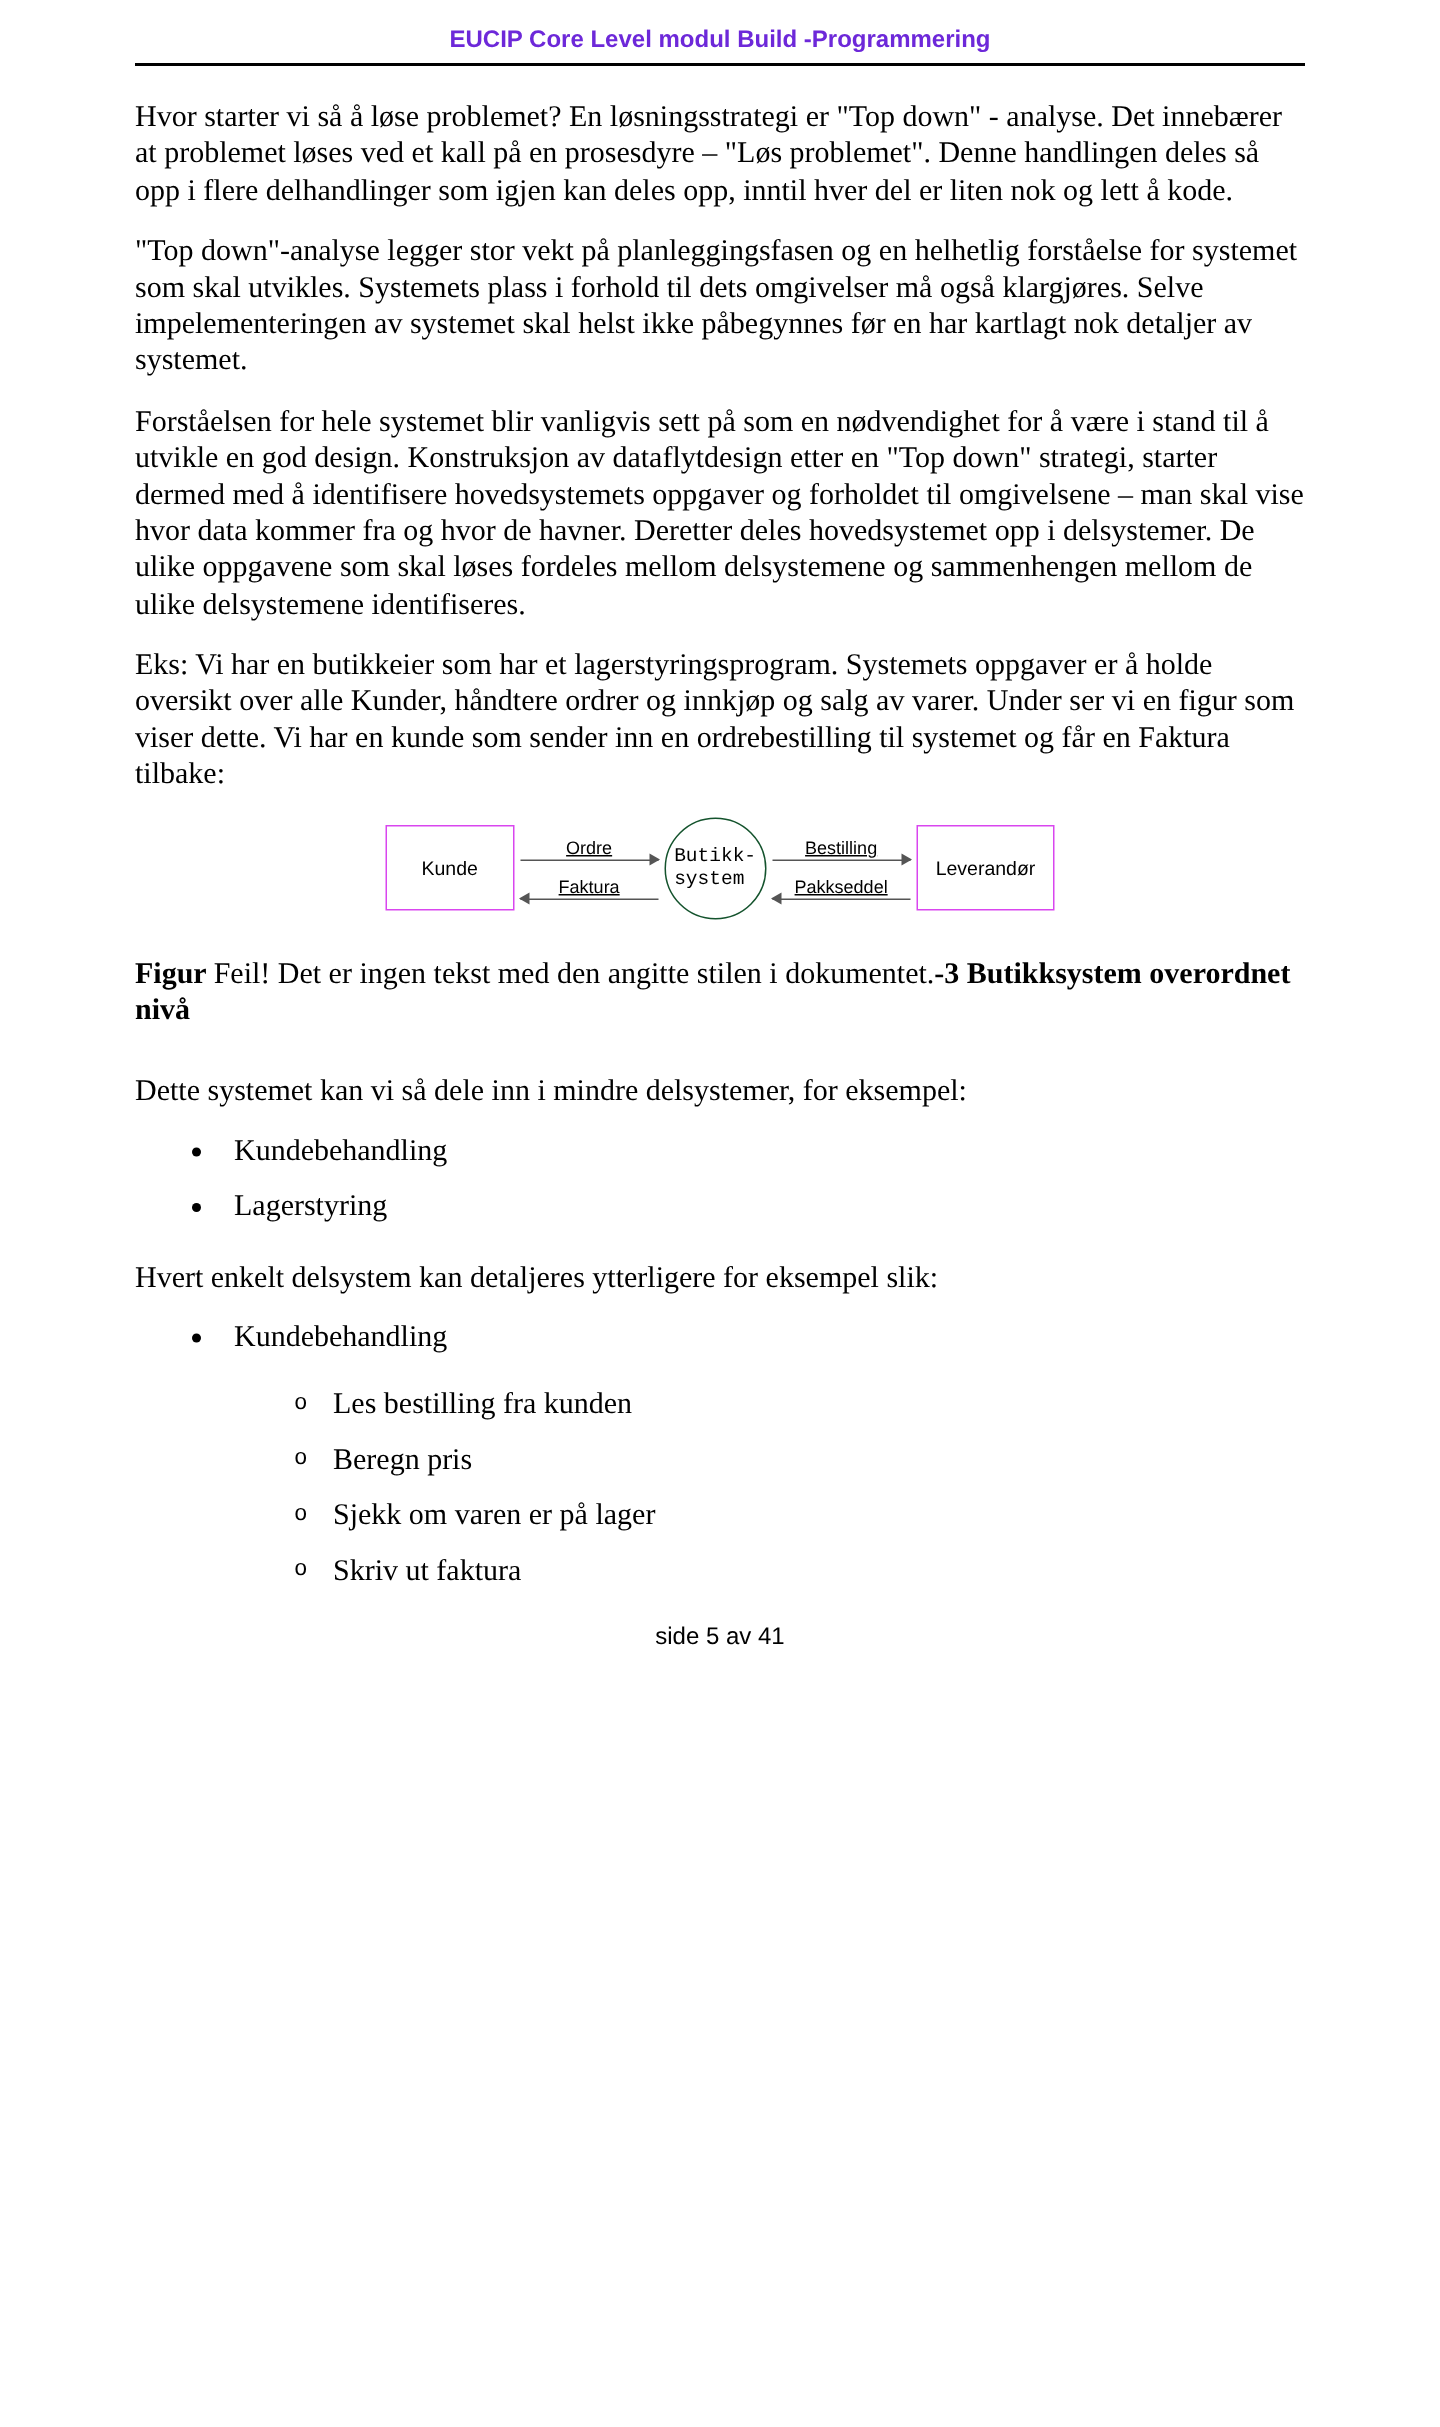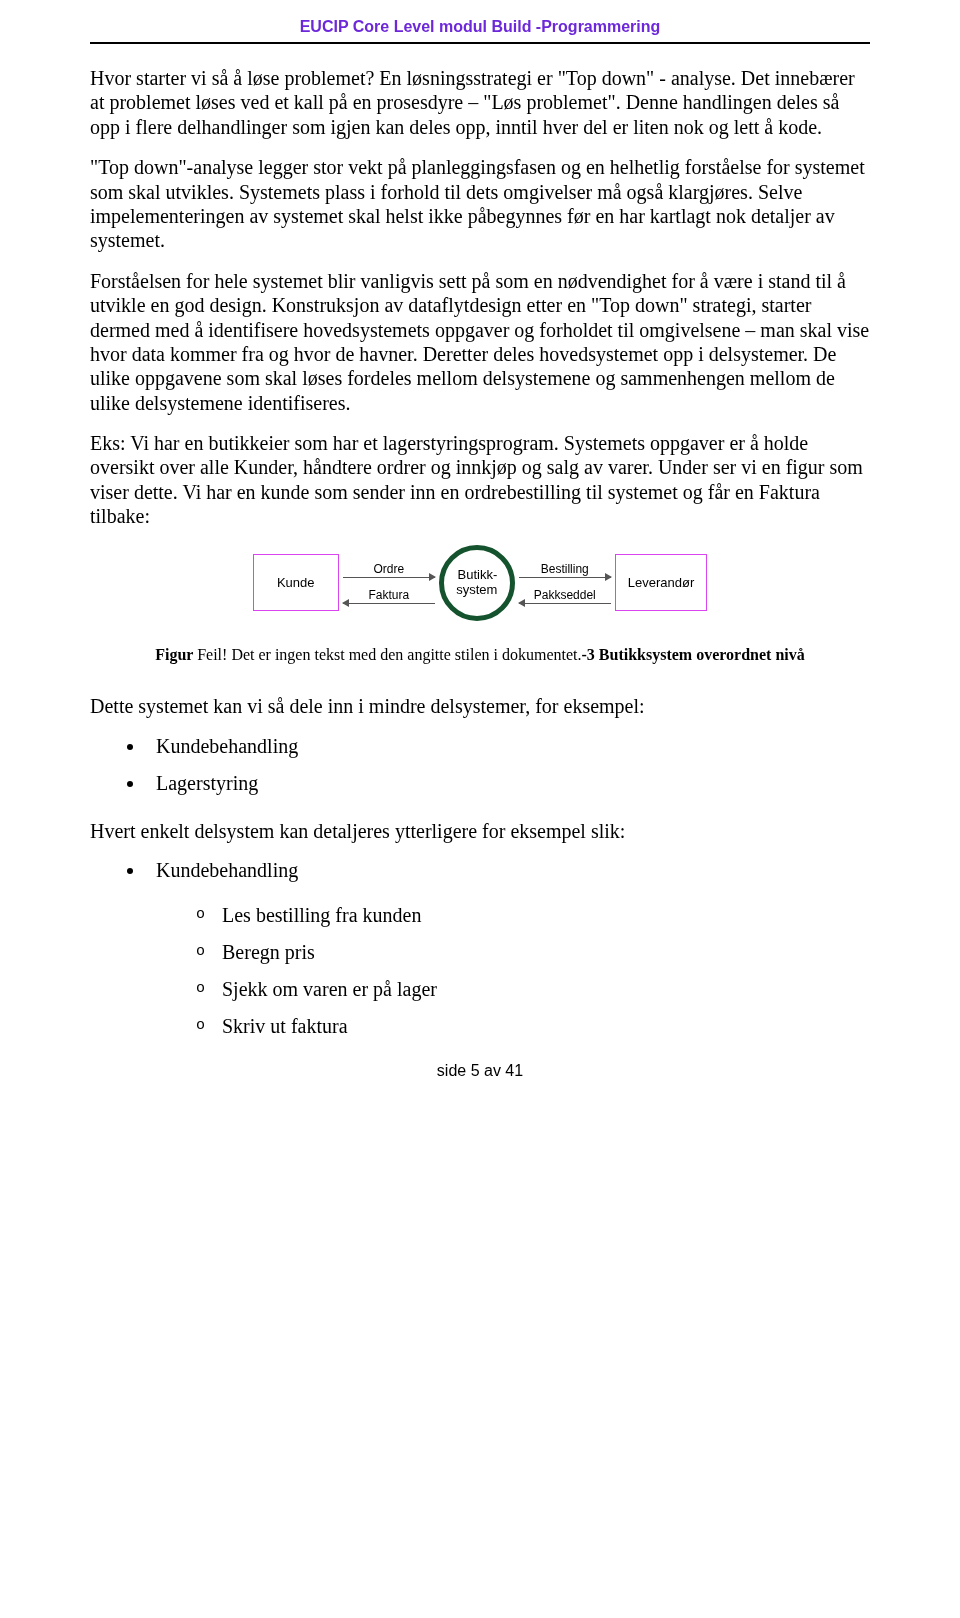--- a/index.html
+++ b/index.html
@@ -46,64 +46,66 @@
     align-items: center;
     gap: 0;
   }
   .dbox {
     border: 1px solid #d946ef;
     padding: 20px 12px;
     text-align: center;
     min-width: 60px;
   }
   .dcircle {
-    border: 5px solid #14532d;
+    border: 1px solid #14532d;
     border-radius: 50%;
     width: 66px;
     height: 66px;
     display: flex;
     align-items: center;
     justify-content: center;
-    text-align: right;
+    text-align: left;
     line-height: 1.1;
+    font-family: Liberation Mono, monospace;
   }
   .dconn {
     width: 92px;
     display: flex;
     flex-direction: column;
     align-items: stretch;
     gap: 10px;
     padding: 0 4px;
   }
   .dconn .drow {
     position: relative;
     text-align: center;
     font-size: 12px;
   }
   .dconn .drow .dlabel {
     display: block;
     margin-bottom: 1px;
+    text-decoration: underline;
   }
   .dconn .dline {
     height: 1px;
     background: #555;
     position: relative;
   }
   .dconn .dline::after {
     content: "";
     position: absolute;
     width: 0; height: 0;
     border-top: 4px solid transparent;
     border-bottom: 4px solid transparent;
   }
   .dline.right::after { right: -1px; border-left: 7px solid #555; top: -4px; }
   .dline.left::after  { left: -1px;  border-right: 7px solid #555; top: -4px; }
   .caption {
-    text-align: center;
-    font-size: 16px;
+    text-align: left;
+    font-size: 20px;
     margin: 0 0 30px 0;
     font-family: Liberation Serif, serif;
   }
   .caption .b { font-weight: bold; }
   ul.level1 {
     margin: 0 0 24px 0;
     padding-left: 56px;
     font-size: 20px;
   }
   ul.level1 > li {

